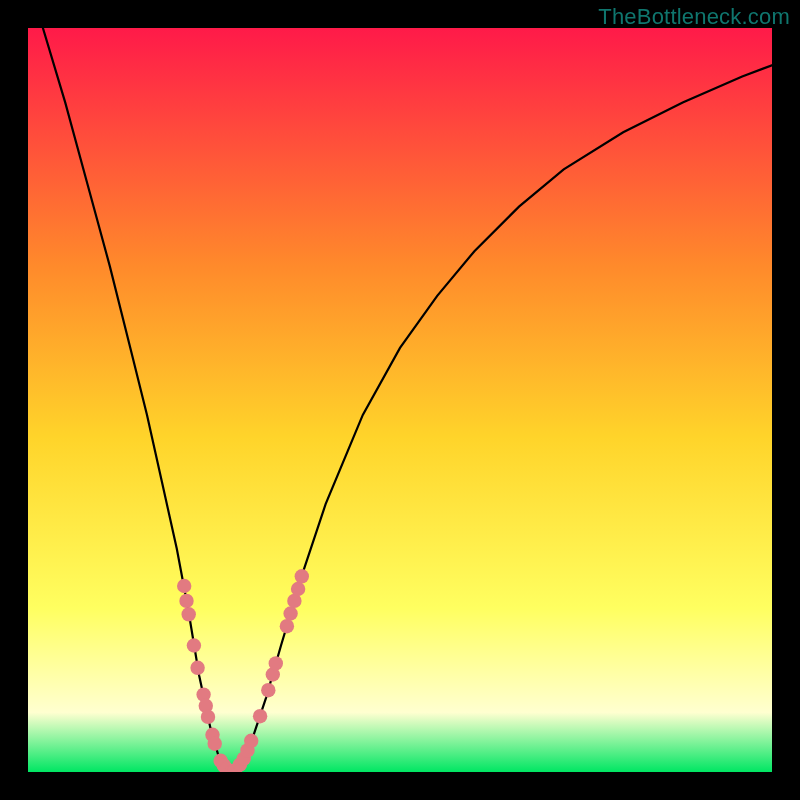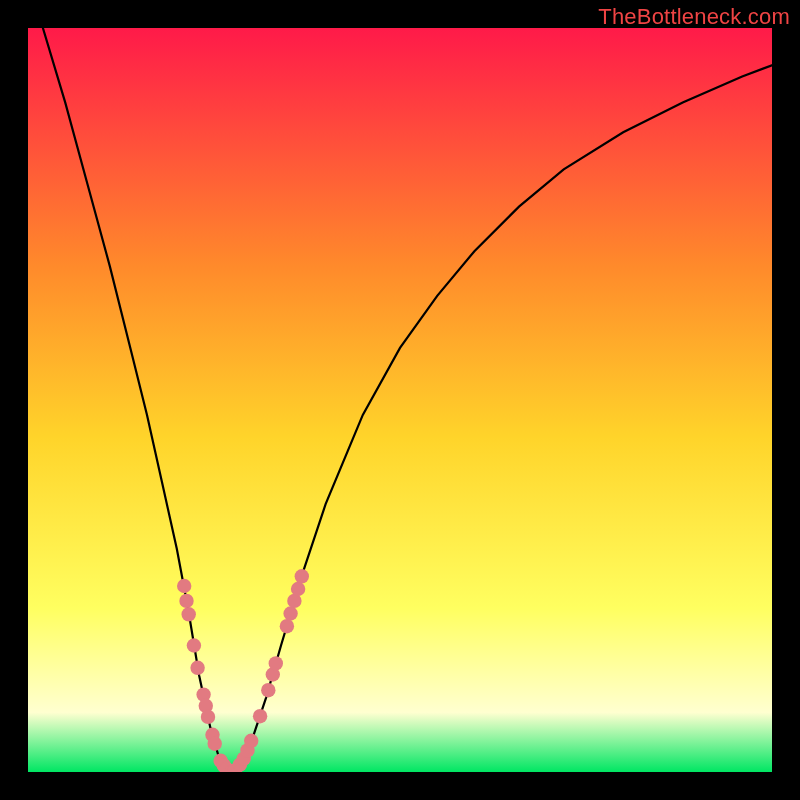--- a/index.html
+++ b/index.html
@@ -24,21 +24,21 @@
     left: 28px;
     top: 28px;
     width: 744px;
     height: 744px;
     overflow: hidden;
   }
   .watermark {
     position: absolute;
     top: 4px;
     right: 10px;
-    color: #ef4444;
+    color: #0f766e;
     font-size: 22px;
     font-weight: 500;
     letter-spacing: 0.2px;
     z-index: 20;
     user-select: none;
   }
   svg {
     display: block;
   }
 </style>

